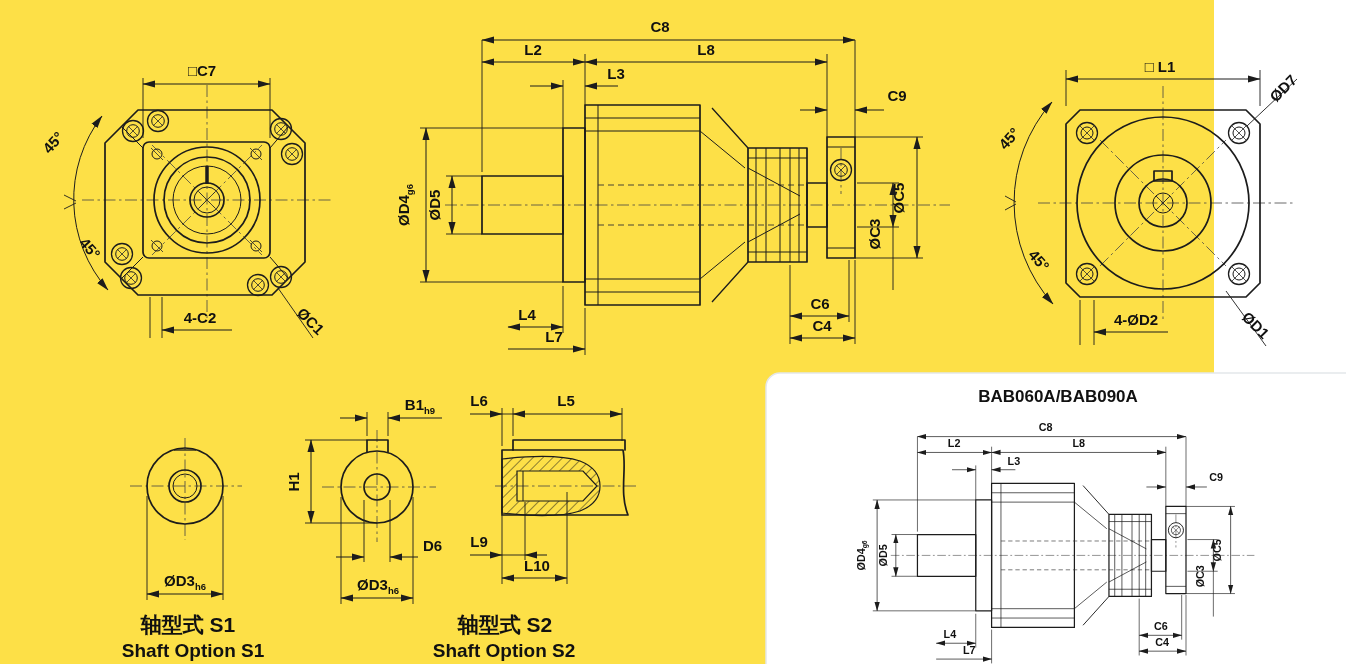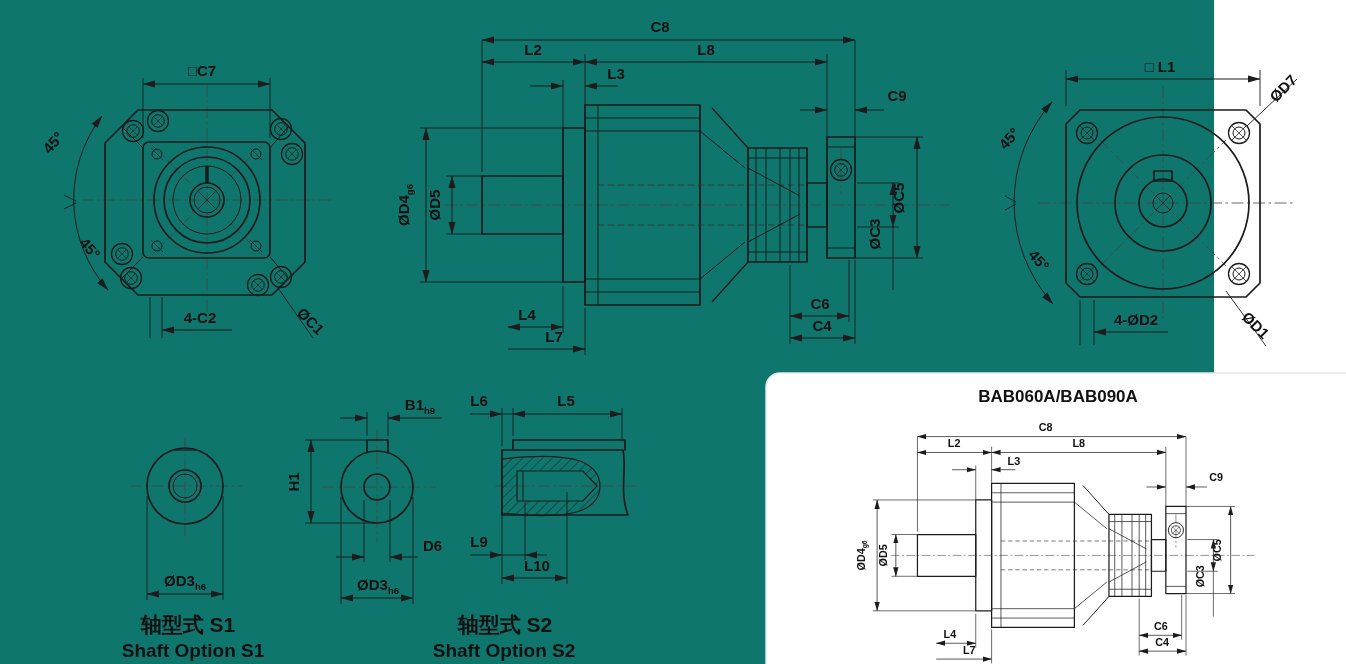--- a/index.html
+++ b/index.html
@@ -1,16 +1,16 @@
 <!DOCTYPE html>
 <html><head>
 <meta charset="utf-8">
 <style>
   html,body{margin:0;padding:0;background:#fff;width:1346px;height:664px;overflow:hidden}
-  .stage{position:relative;width:1214px;height:664px;background:#0f766e}
+  .stage{position:relative;width:1214px;height:664px;background:#fde047}
   svg{display:block}
   .pl{fill:none;stroke:#1c1c1c;stroke-width:1.7;stroke-linejoin:round;stroke-linecap:round}
   .pm{fill:none;stroke:#1c1c1c;stroke-width:1.3;stroke-linejoin:round}
   .dl{fill:none;stroke:#1c1c1c;stroke-width:1}
   .thin{fill:none;stroke:#2a2a2a;stroke-width:.8}
   .cl{fill:none;stroke:#454545;stroke-width:.8;stroke-dasharray:12 3.5 2.5 3.5}
   .hid{fill:none;stroke:#333;stroke-width:.9;stroke-dasharray:6 4}
   .ext{fill:none;stroke:#1c1c1c;stroke-width:.9}
   .dim{fill:none;stroke:#1c1c1c;stroke-width:1}
   text{font-family:"Liberation Sans","DejaVu Sans",sans-serif;fill:#111}

